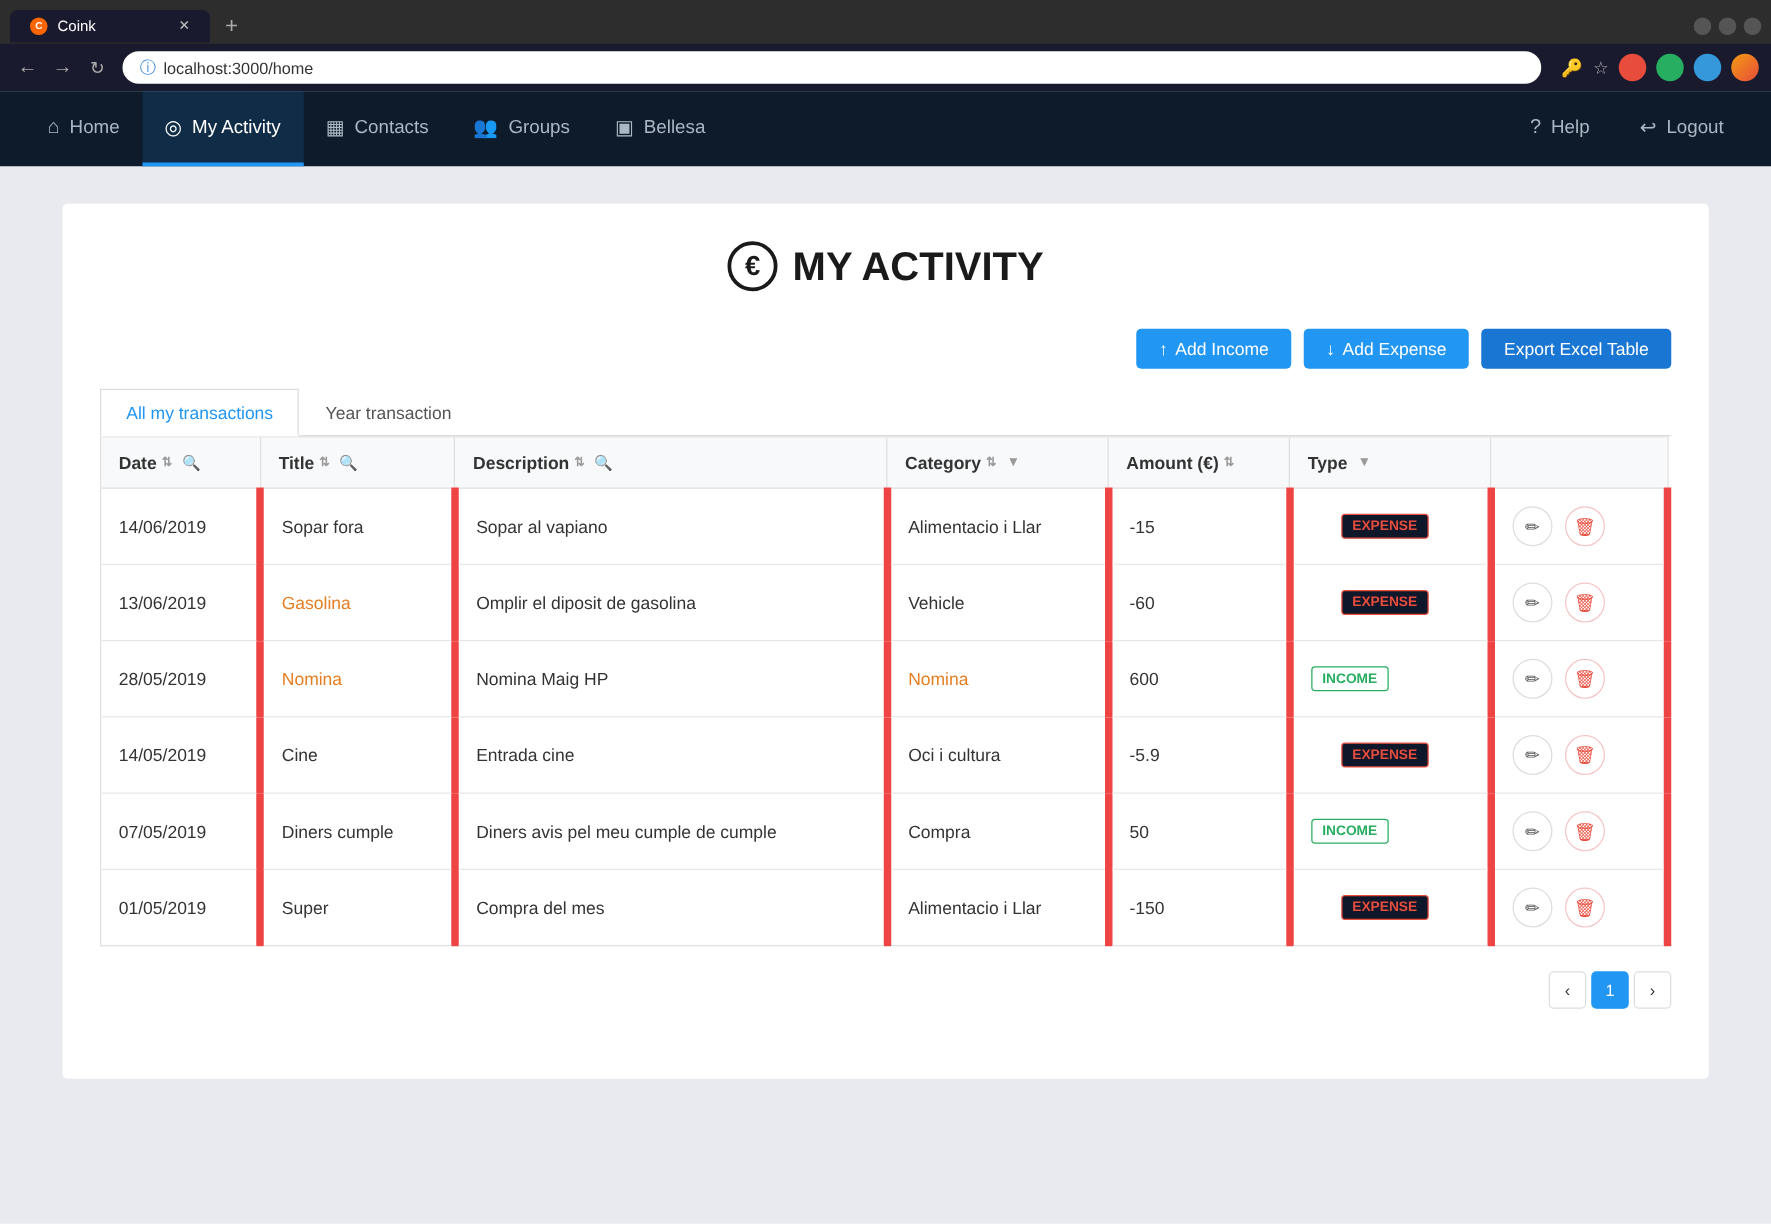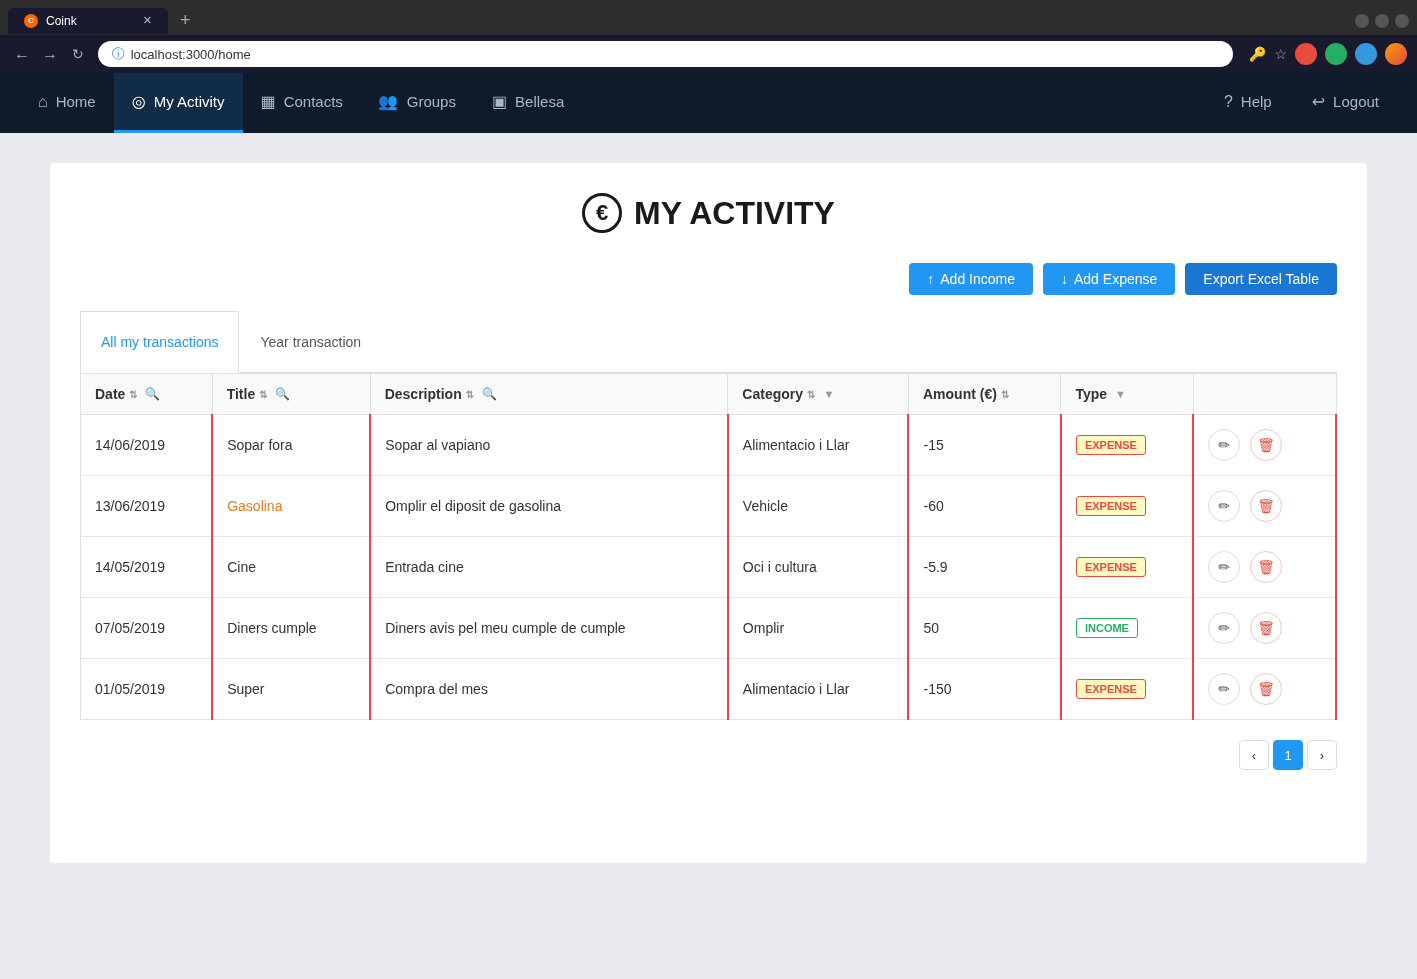--- a/index.html
+++ b/index.html
@@ -189,21 +189,21 @@
     .btn-expense { background: #2196F3; color: white; }
     .btn-export { background: #1976D2; color: white; justify-content: center; }
 
     
     .tabs-row {
       display: flex;
       border-bottom: 1px solid #ddd;
       margin-bottom: 0;
     }
     .tab {
-      padding: 22px 20px;
+      padding: 10px 20px;
       font-size: 14px;
       cursor: pointer;
       border: 1px solid transparent;
       border-bottom: none;
       color: #555;
       background: transparent;
       text-align: center;
     }
     .tab.active {
       color: #2196F3;
@@ -229,39 +229,40 @@
       color: #333;
       border-bottom: 1px solid #e0e0e0;
       border-right: 1px solid #e0e0e0;
       white-space: nowrap;
     }
     .data-table td {
       padding: 14px;
       font-size: 14px;
       color: #333;
       border-bottom: 1px solid #e8e8e8;
-      border-right: 2px solid #ef4444;
+      border-right: 6px solid #ef4444;
     }
     .data-table tr:last-child td { border-bottom: none; }
     .th-inner { display: flex; align-items: center; gap: 4px; }
     .sort-icon { color: #999; font-size: 10px; }
     .filter-icon { color: #999; font-size: 11px; margin-left: 4px; cursor: pointer; }
     .search-icon-th { color: #bbb; font-size: 12px; margin-left: 4px; cursor: pointer; }
 
     .badge {
       display: inline-block;
       padding: 3px 8px;
       border-radius: 3px;
       font-size: 11px;
       font-weight: bold;
     }
     .badge-expense {
-      background: #fef9c3;
+      background: #0f172a;
       color: #e74c3c;
       border: 1.5px solid #e74c3c;
+      margin-left: 24px;
     }
     .badge-income {
       background: #fff;
       color: #27ae60;
       border: 1.5px solid #27ae60;
     }
 
     .action-btn {
       width: 32px; height: 32px;
       border-radius: 50%;
@@ -491,40 +492,56 @@
         <span class="badge badge-expense">EXPENSE</span>
       </td>
       <td>
         <div class="action-cell">
           <button class="action-btn edit" title="Edit">✏</button>
           <button class="action-btn delete" title="Delete">🗑</button>
         </div>
       </td>
     </tr>
           <tr>
+      <td>28/05/2019</td>
+      <td style="color:#e67e22;">Nomina</td>
+      <td>Nomina Maig HP</td>
+      <td style="color:#e67e22;">Nomina</td>
+      <td>600</td>
+      <td>
+        <span class="badge badge-income">INCOME</span>
+      </td>
+      <td>
+        <div class="action-cell">
+          <button class="action-btn edit" title="Edit">✏</button>
+          <button class="action-btn delete" title="Delete">🗑</button>
+        </div>
+      </td>
+    </tr>
+          <tr>
       <td>14/05/2019</td>
       <td style="">Cine</td>
       <td>Entrada cine</td>
       <td style="">Oci i cultura</td>
       <td>-5.9</td>
       <td>
         <span class="badge badge-expense">EXPENSE</span>
       </td>
       <td>
         <div class="action-cell">
           <button class="action-btn edit" title="Edit">✏</button>
           <button class="action-btn delete" title="Delete">🗑</button>
         </div>
       </td>
     </tr>
           <tr>
       <td>07/05/2019</td>
       <td style="">Diners cumple</td>
       <td>Diners avis pel meu cumple de cumple</td>
-      <td style="">Omplir</td>
+      <td style="">Compra</td>
       <td>50</td>
       <td>
         <span class="badge badge-income">INCOME</span>
       </td>
       <td>
         <div class="action-cell">
           <button class="action-btn edit" title="Edit">✏</button>
           <button class="action-btn delete" title="Delete">🗑</button>
         </div>
       </td>

